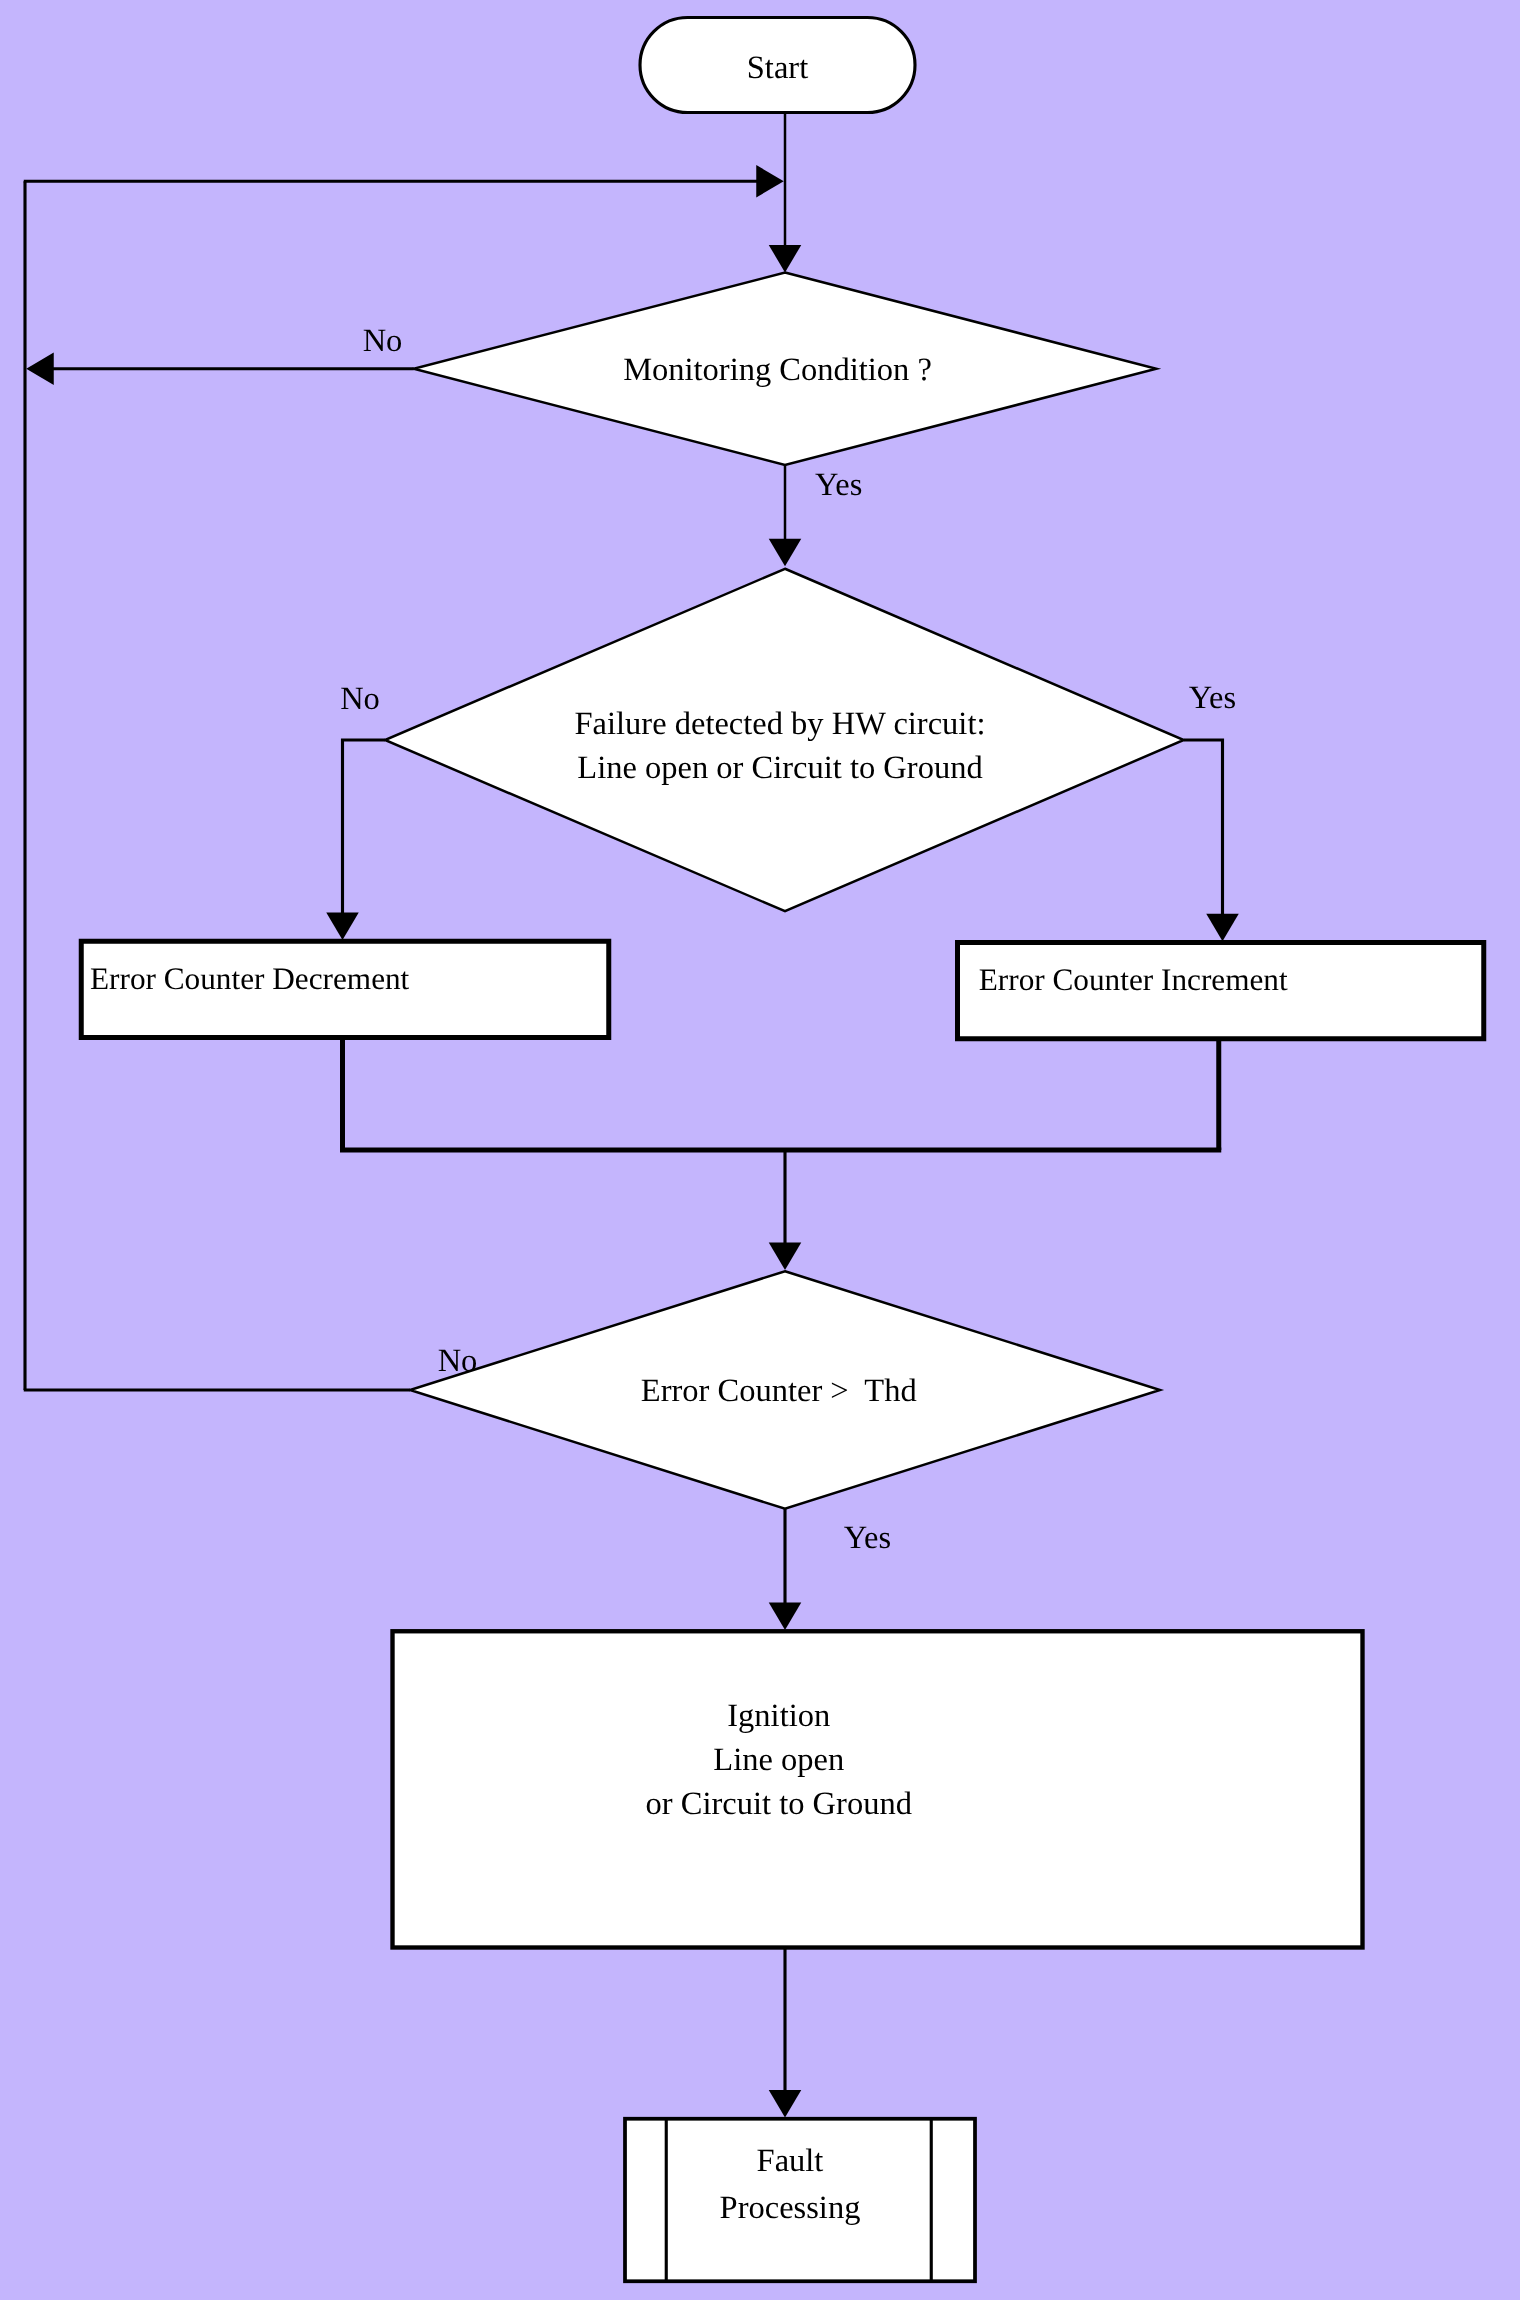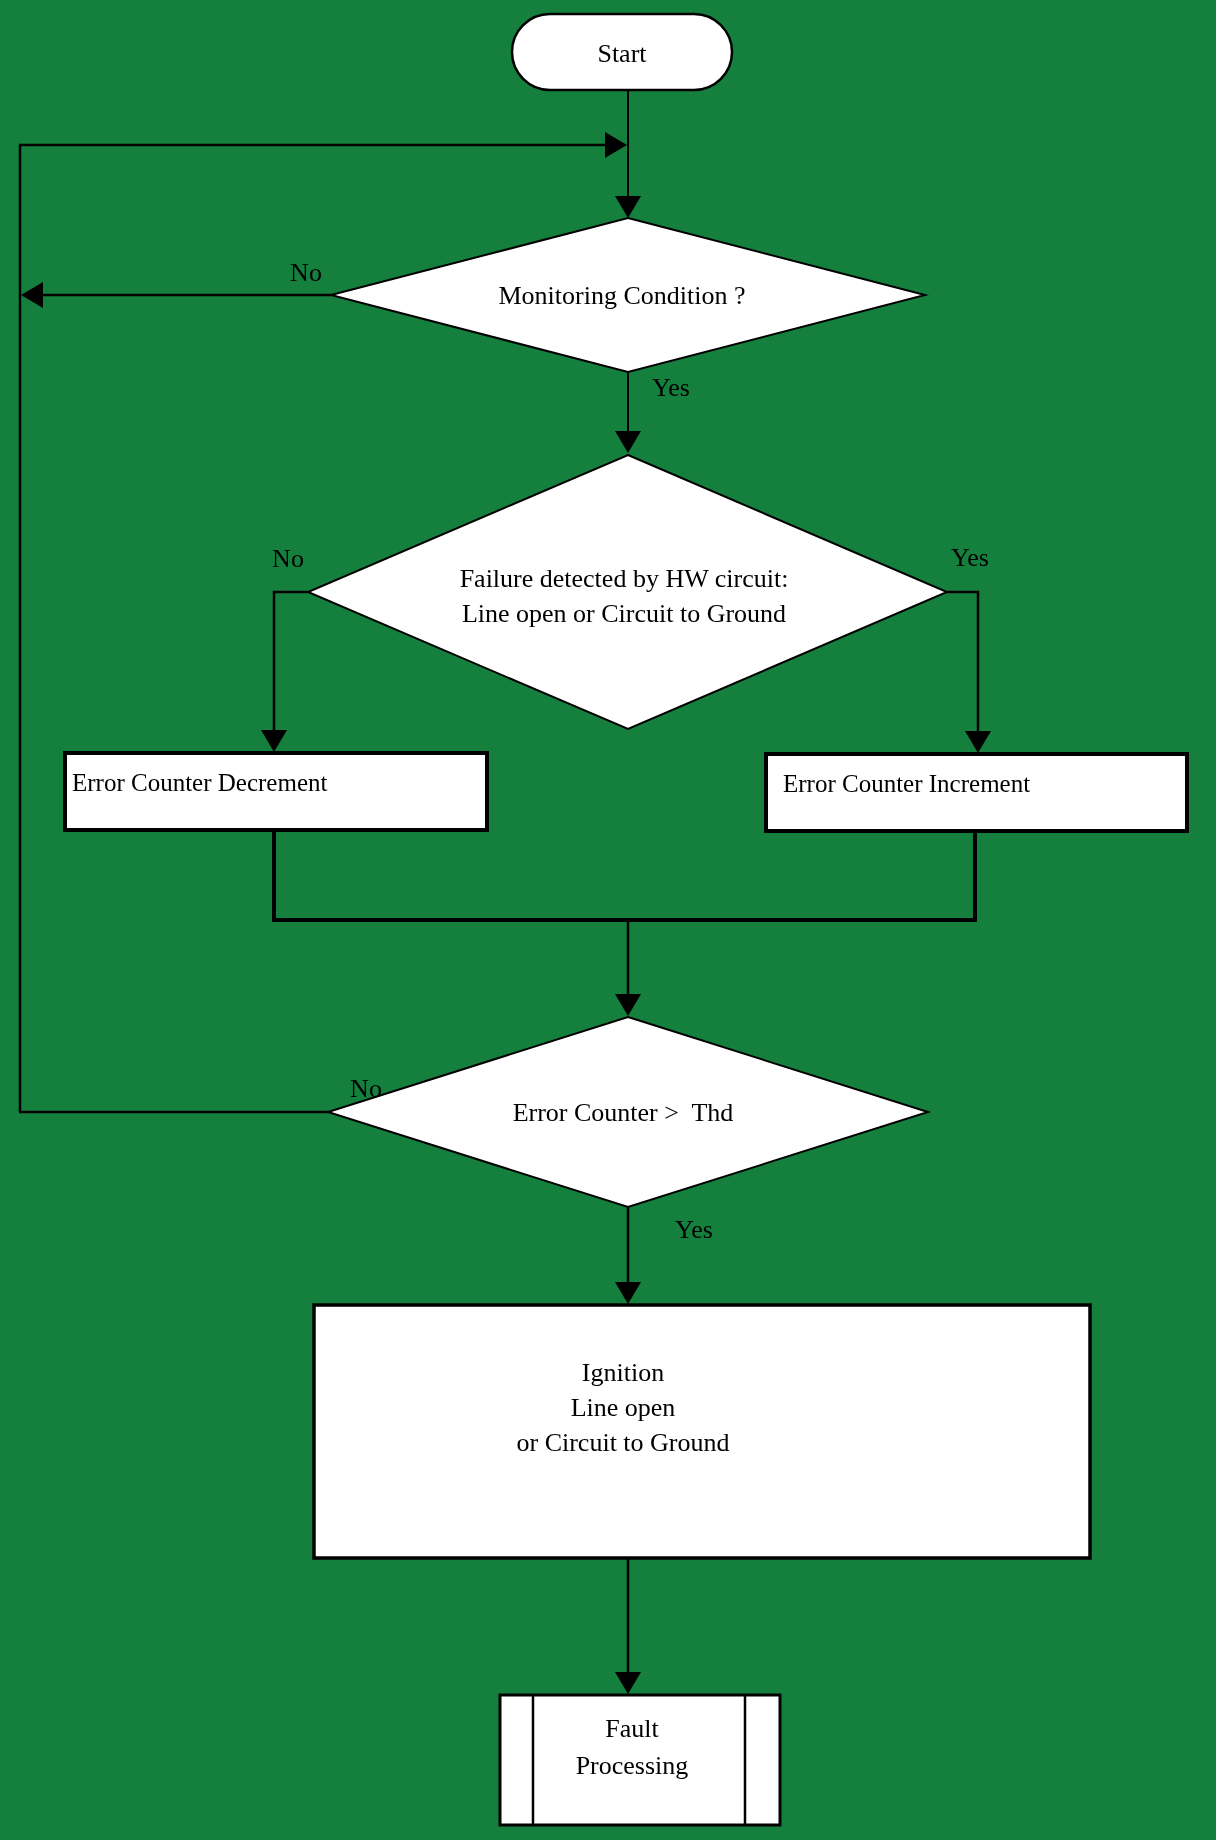--- a/index.html
+++ b/index.html
@@ -4,21 +4,21 @@
 <style>
   html, body {
     margin: 0;
     padding: 0;
     background: #ffffff;
   }
   .canvas {
     position: relative;
     width: 1216px;
     height: 1840px;
-    background: #15803d;
+    background: #c4b5fd;
     overflow: hidden;
   }
   svg { display: block; }
   .shape  { fill: #ffffff; stroke: #000000; }
   .edge   { fill: none;    stroke: #000000; }
   .head   { fill: #000000; stroke: none; }
   .t {
     font-family: "Liberation Serif", "DejaVu Serif", serif;
     fill: #000000;
   }

